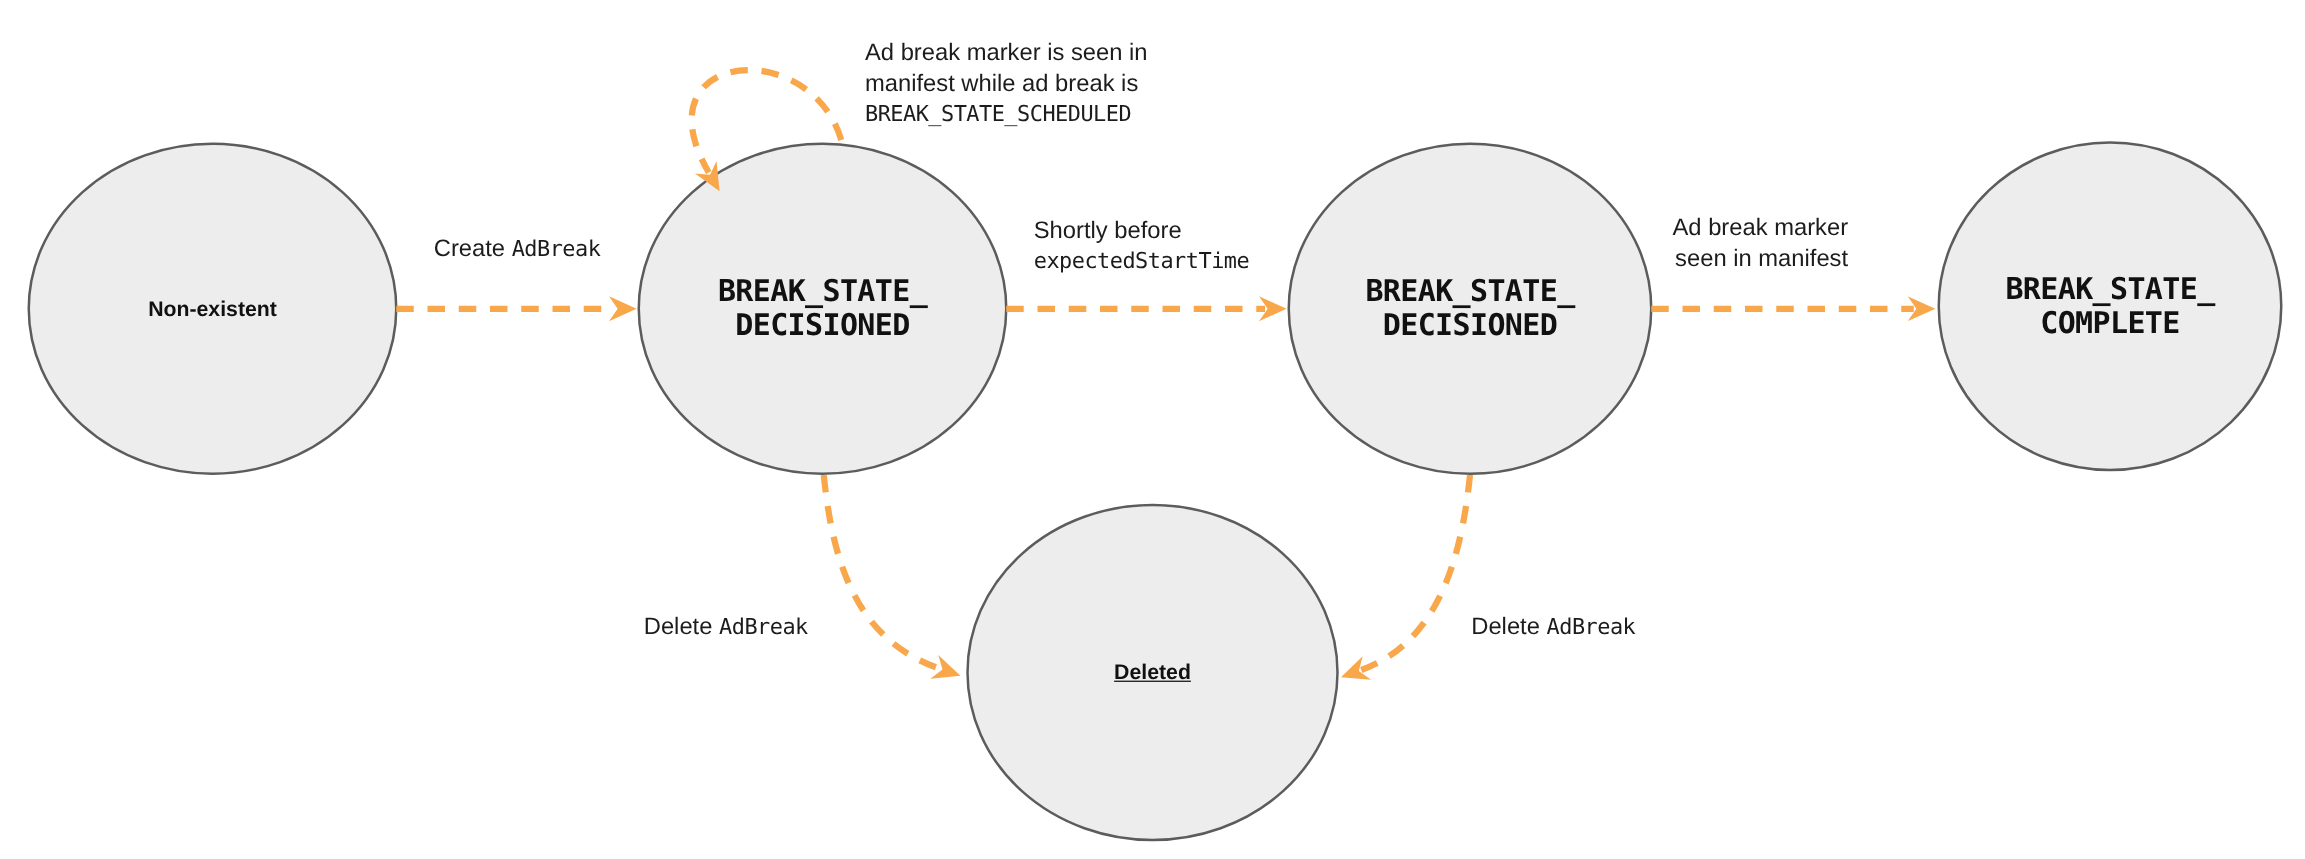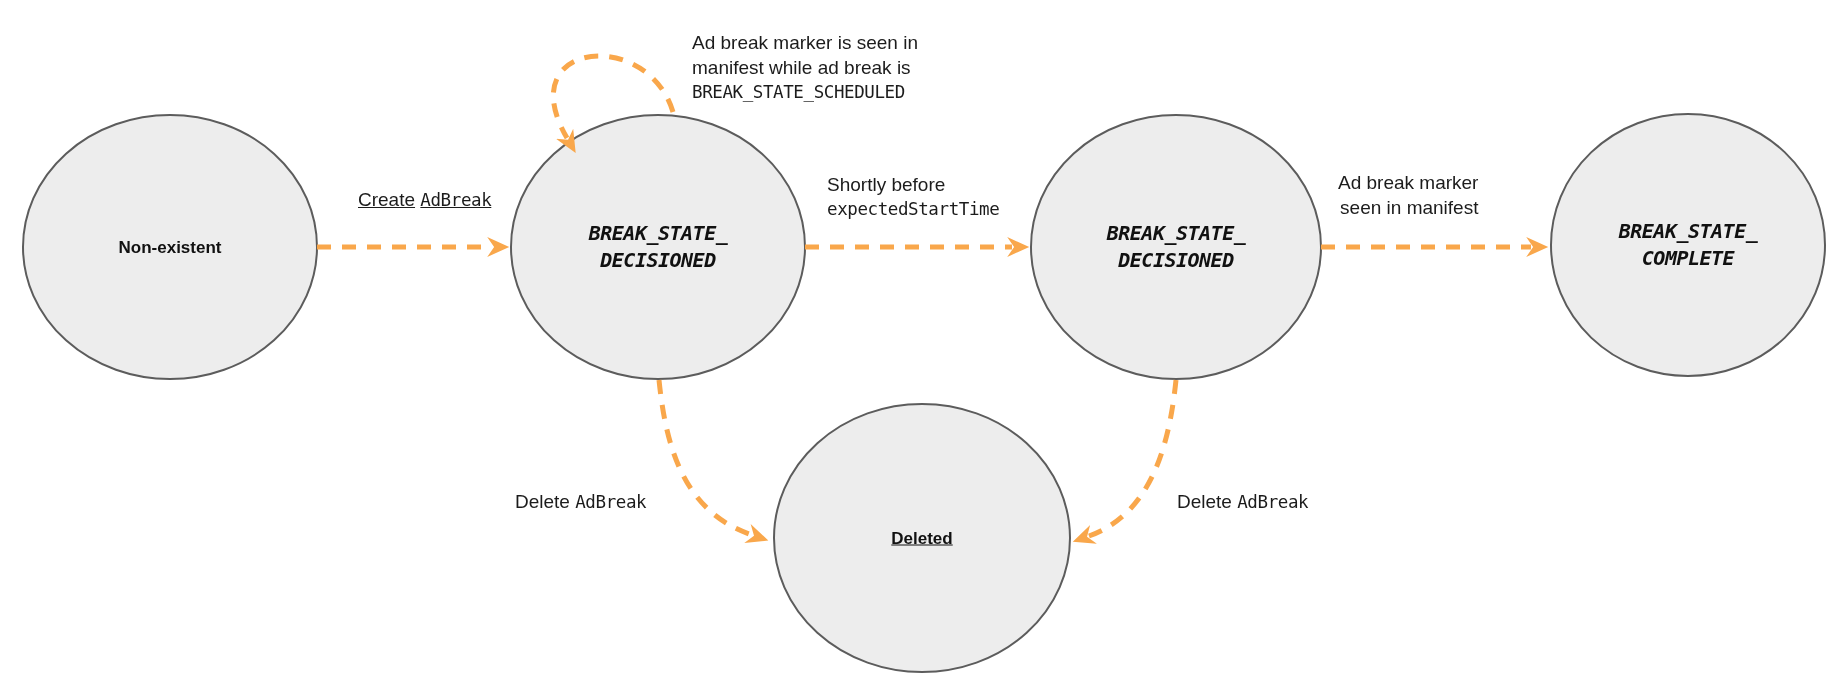--- a/index.html
+++ b/index.html
@@ -19,24 +19,23 @@
     transform: translate(-50%, -50%);
     text-align: center;
     font-weight: bold;
     font-size: 17px;
     line-height: 25px;
     color: #111111;
     white-space: nowrap;
   }
   .node-label.mono {
     font-family: "DejaVu Sans Mono", monospace;
-    font-size: 20px;
+    font-size: 24px;
     line-height: 27px;
     letter-spacing: -0.5px;
-    font-style: italic;
   }
 
   .edge-label {
     position: absolute;
     font-size: 19px;
     line-height: 25px;
     white-space: nowrap;
     color: #1c1c1c;
   }
   .code {
@@ -84,21 +83,21 @@
     <div>DECISIONED</div>
   </div>
 
   <div class="node-label mono" style="left:1688px; top:245px;">
     <div>BREAK_STATE_</div>
     <div>COMPLETE</div>
   </div>
 
   <div class="node-label" style="left:922px; top:538px;text-decoration:underline;">Deleted</div>
 
-  <div class="edge-label" style="left:358px; top:187px;text-decoration:underline;">
+  <div class="edge-label" style="left:347px; top:187px;">
     <span class="sp">Create</span><span class="code">AdBreak</span>
   </div>
 
   <div class="edge-label" style="left:827px; top:172px;">
     <div>Shortly before</div>
     <div class="code">expectedStartTime</div>
   </div>
 
   <div class="edge-label" style="left:692px; top:30px;">
     <div>Ad break marker is seen in</div>

